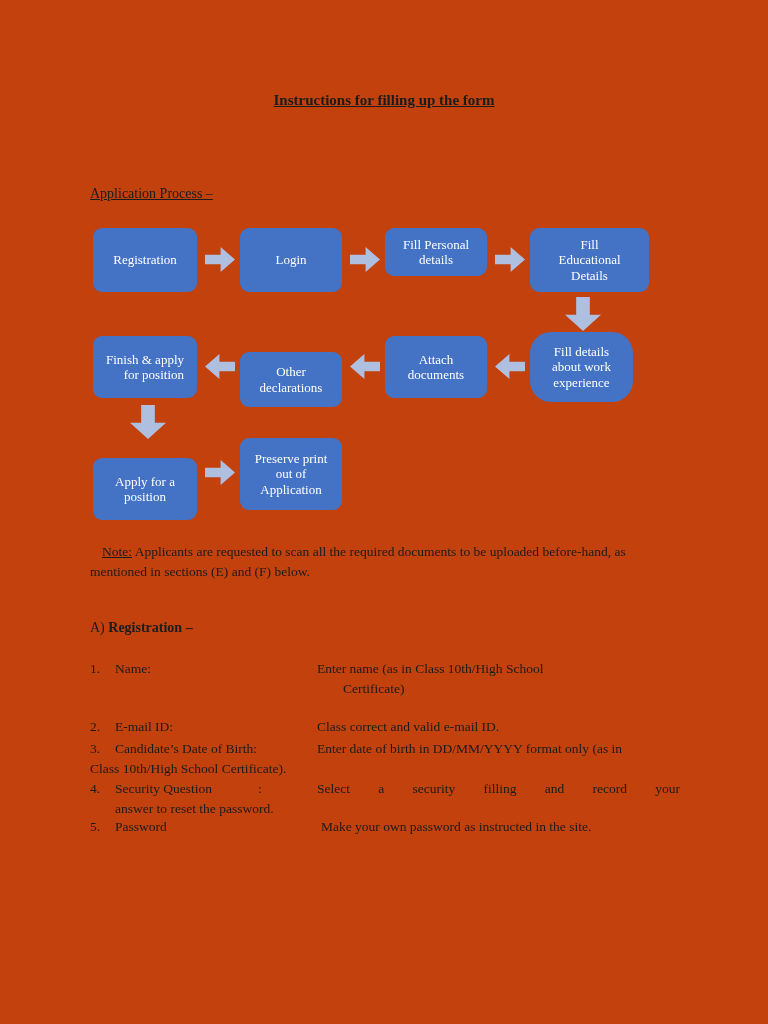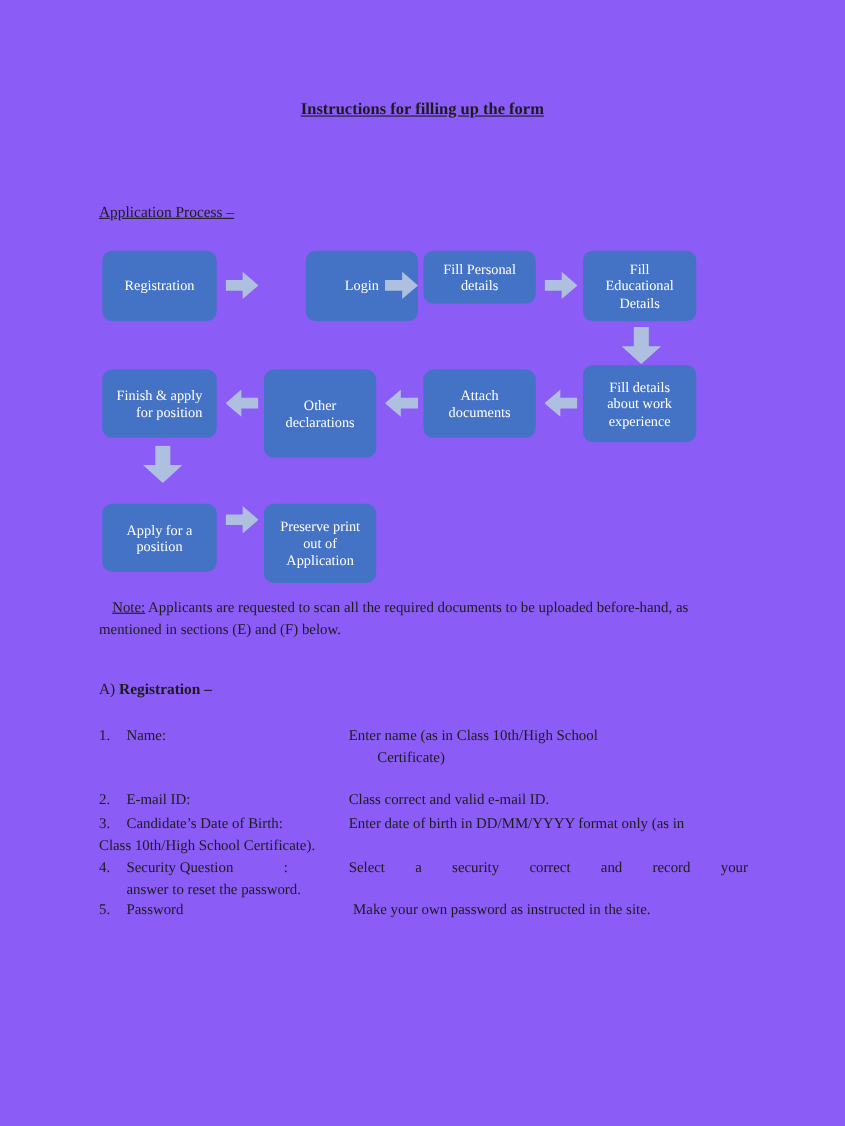--- a/index.html
+++ b/index.html
@@ -1,21 +1,21 @@
 <!DOCTYPE html>
 <html><head>
 <meta charset="utf-8">
 <style>
   * { margin: 0; padding: 0; box-sizing: border-box; }
   html, body { background: #ffffff; }
   #page {
     position: relative;
     width: 768px;
     height: 1024px;
-    background: #8b5cf6;
+    background: #c2410c;
     font-family: "Liberation Serif", serif;
     color: #1c1c1c;
     overflow: hidden;
   }
   
   .doc-title {
     position: absolute;
     top: 92px; left: 0; width: 768px;
     text-align: center;
     font-size: 15px;
@@ -59,29 +59,29 @@
   .fc-arrow.left {
     width: 30px; height: 27px;
     clip-path: polygon(100% 32%, 48% 32%, 48% 4%, 0 50%, 48% 96%, 48% 68%, 100% 68%);
   }
   .fc-arrow.down {
     width: 36px; height: 34px;
     clip-path: polygon(31% 0, 69% 0, 69% 52%, 100% 52%, 50% 100%, 0 52%, 31% 52%);
   }
   
   .b-r1c1 { left: 1px;   top: 0;     width: 104px; height: 64px; }
-  .b-r1c2 { left: 148px; top: 0;     width: 102px; height: 64px; margin-left: 38px; }
+  .b-r1c2 { left: 148px; top: 0;     width: 102px; height: 64px; }
   .b-r1c3 { left: 293px; top: 0;     width: 102px; height: 48px; }
-  .b-r1c4 { left: 438px; top: 0;     width: 103px; height: 64px; }
+  .b-r1c4 { left: 438px; top: 0;     width: 119px; height: 64px; }
   .b-r2c1 { left: 1px;   top: 108px; width: 104px; height: 62px; text-align: right; }
-  .b-r2c2 { left: 148px; top: 108px; width: 102px; height: 80px; }
+  .b-r2c2 { left: 148px; top: 124px; width: 102px; height: 55px; }
   .b-r2c3 { left: 293px; top: 108px; width: 102px; height: 62px; }
-  .b-r2c4 { left: 438px; top: 104px; width: 103px; height: 70px; }
+  .b-r2c4 { left: 438px; top: 104px; width: 103px; height: 70px; border-radius: 21px; }
   .b-r3c1 { left: 1px;   top: 230px; width: 104px; height: 62px; }
-  .b-r3c2 { left: 148px; top: 210px; width: 102px; height: 72px; margin-top: 20px; }
+  .b-r3c2 { left: 148px; top: 210px; width: 102px; height: 72px; }
   
   .a-r1g1 { left: 113px; top: 18px; }
   .a-r1g2 { left: 258px; top: 18px; }
   .a-r1g3 { left: 403px; top: 18px; }
   .a-r2g1 { left: 113px; top: 125px; }
   .a-r2g2 { left: 258px; top: 125px; }
   .a-r2g3 { left: 403px; top: 125px; }
   .a-r3g1 { left: 113px; top: 231px; }
   .a-d1   { left: 473px; top: 69px; }
   .a-d2   { left: 38px;  top: 177px; }
@@ -201,21 +201,21 @@
 
   <div class="list-item it4">
     <div class="li-row">
       <span class="li-num">4.</span>
       <span class="li-label-sq">Security Question</span>
       <span class="li-colon">:</span>
       <span class="li-desc li-justify">
         <span>Select</span>
         <span>a</span>
         <span>security</span>
-        <span>correct</span>
+        <span>filling</span>
         <span>and</span>
         <span>record</span>
         <span>your</span>
       </span>
     </div>
     <div class="answer-line">answer to reset the password.</div>
   </div>
 
   <div class="list-item it5">
     <div class="li-row">

